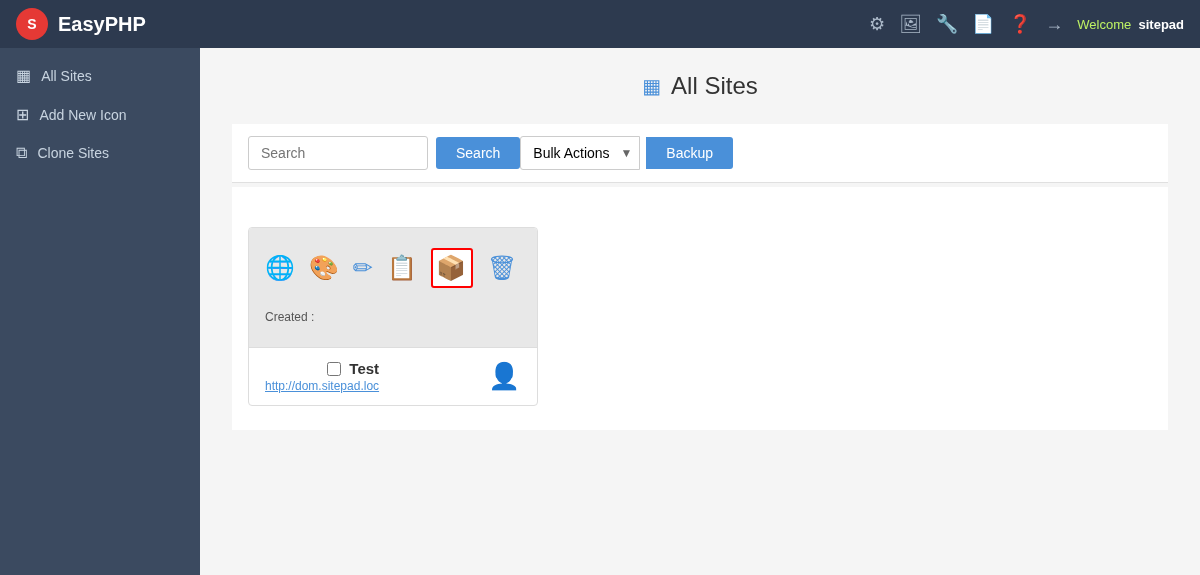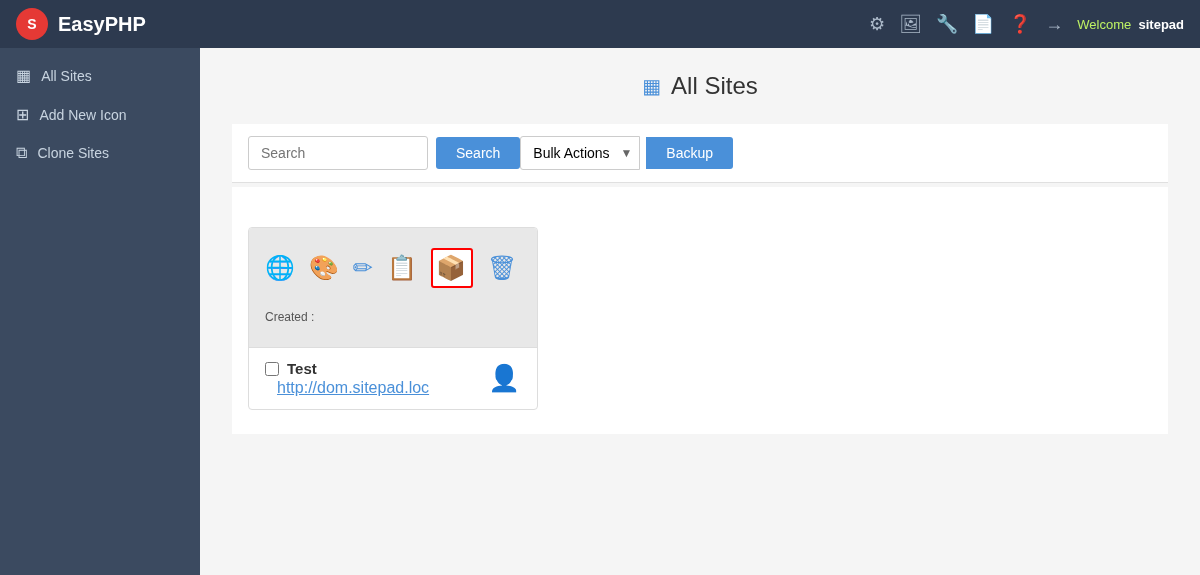--- a/index.html
+++ b/index.html
@@ -226,31 +226,31 @@
       justify-content: space-between;
       border-top: 1px solid #ddd;
     }
     .site-checkbox-label {
       display: flex;
       align-items: center;
       gap: 8px;
       font-size: 15px;
       color: #333;
       font-weight: bold;
+      justify-content: flex-end;
     }
     .site-checkbox {
       width: 14px;
       height: 14px;
     }
     .site-url {
-      font-size: 16px;
+      font-size: 12px;
       color: #4a90d9;
       cursor: pointer;
       margin-top: 2px;
-      margin-left: 12px;
     }
     .site-bottom-left { display: flex; flex-direction: column; }
     .user-icon {
       font-size: 26px;
       color: #4a90d9;
     }
 
     
     .annotation-container {
       position: relative;

